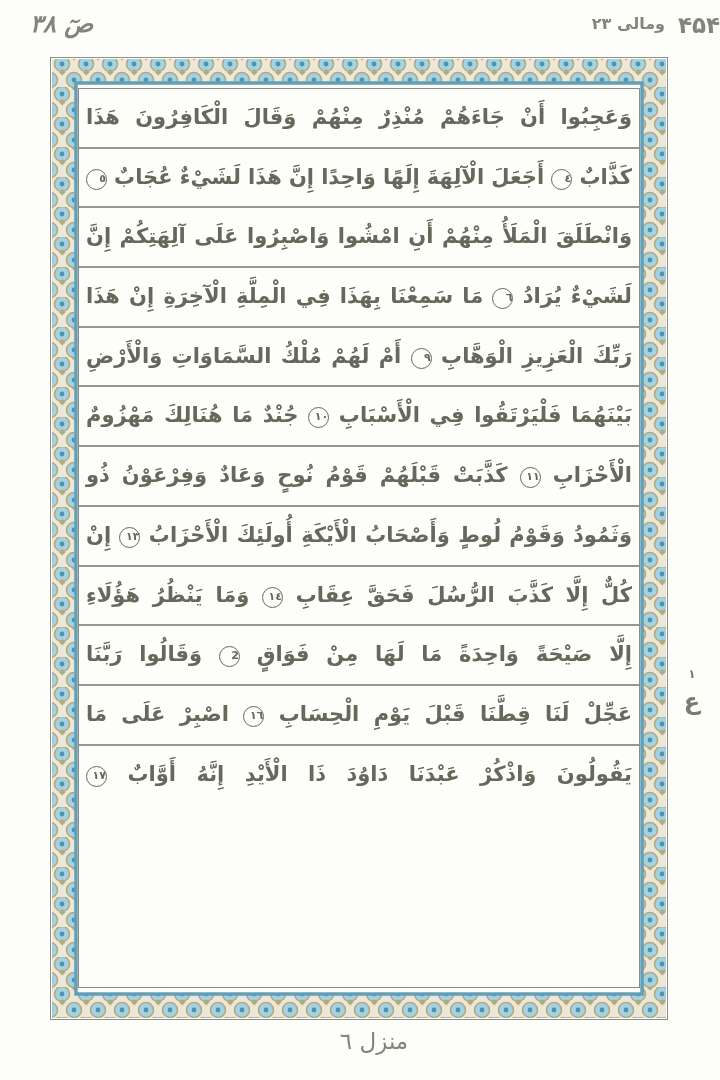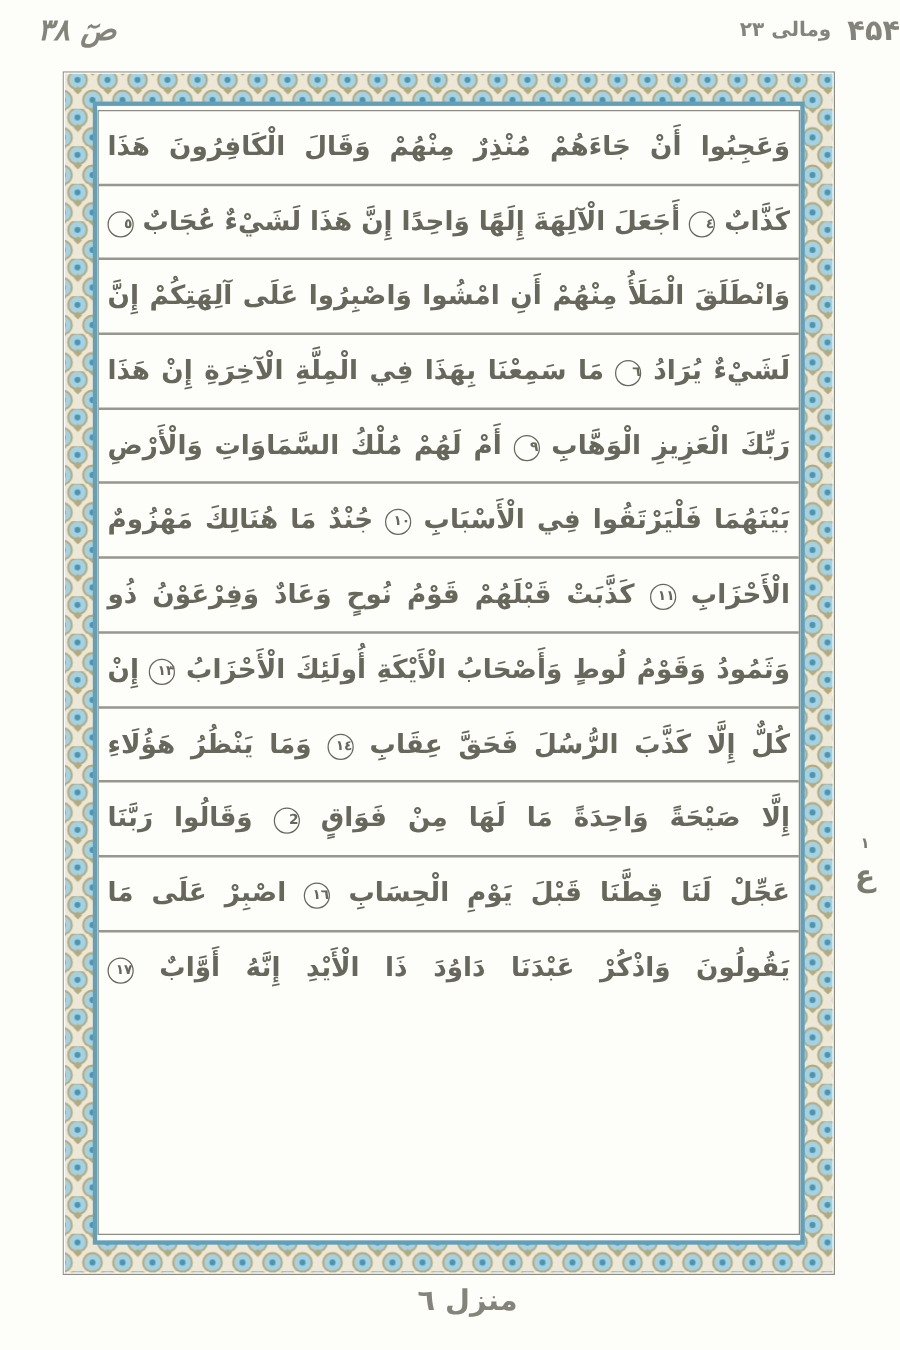--- a/index.html
+++ b/index.html
@@ -53,21 +53,21 @@
   
   .ruku{
     position:absolute;left:678px;top:668px;width:28px;
     color:#7b7b70;text-align:center;direction:rtl;
   }
   .ruku .count{display:block;font-size:12px;line-height:12px;font-weight:bold;}
   .ruku .letter{display:block;font-size:24px;line-height:30px;font-weight:bold;margin-top:6px;}
   
   .manzil{
     position:absolute;left:0;right:0;top:1028px;text-align:center;
-    color:#84847a;font-size:23px;font-weight:bold;direction:rtl;padding-left:28px;
+    color:#84847a;font-size:23px;font-weight:normal;direction:rtl;padding-left:28px;
   }
 </style>
 </head>
 <body>
 
 <div class="runhead">
   <span class="juz">ومالى ٢٣</span>
   <span class="pageno">۴۵۴</span>
   <span class="surah">صٓ ٣٨</span>
 </div>

